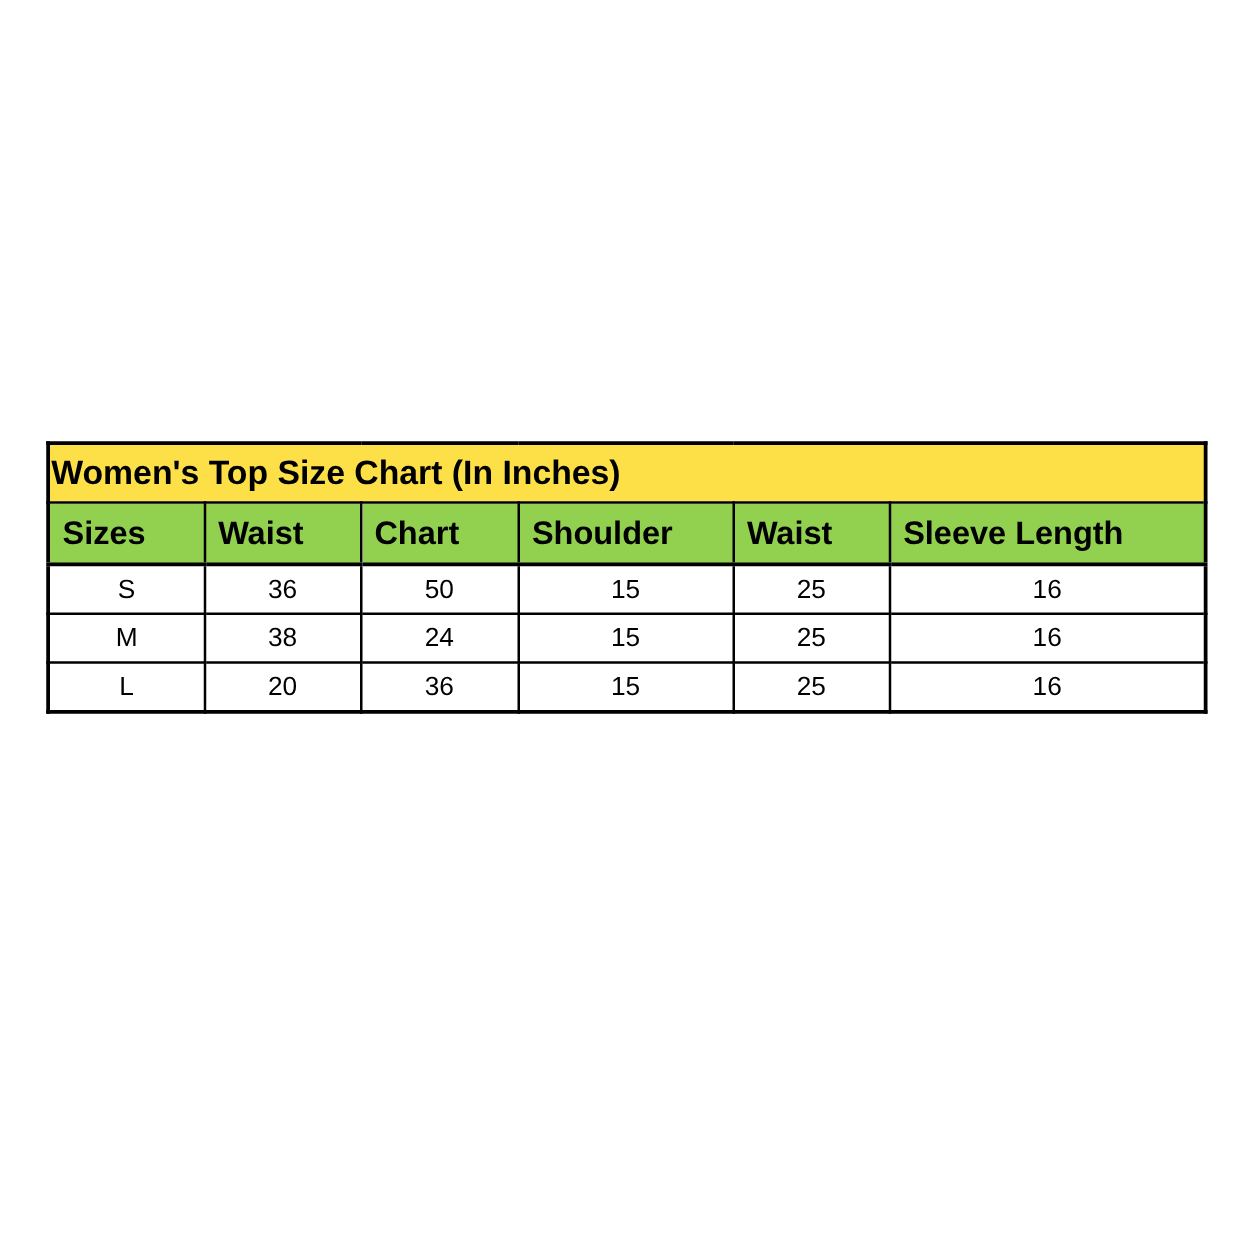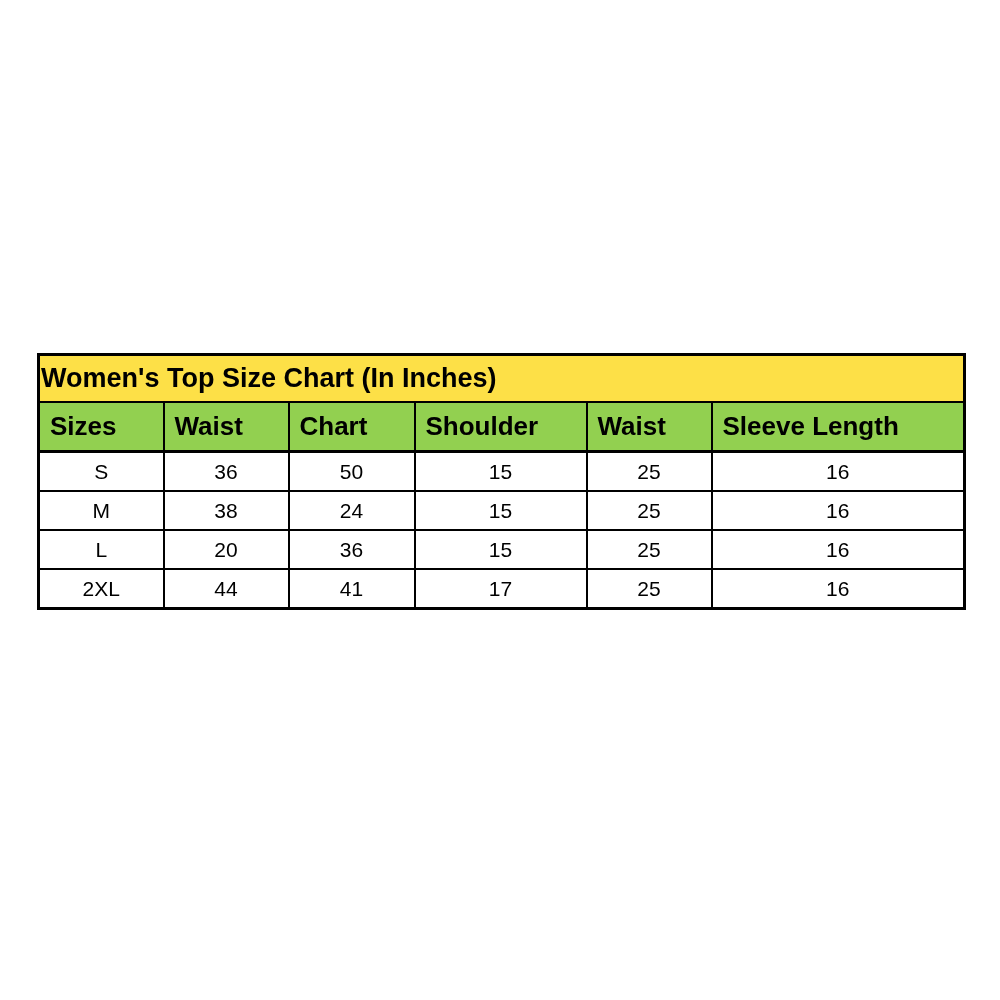--- a/index.html
+++ b/index.html
@@ -103,23 +103,15 @@
         <td>16</td>
       </tr>
       <tr>
         <td>L</td>
         <td>20</td>
         <td>36</td>
         <td>15</td>
         <td>25</td>
         <td>16</td>
       </tr>
-      <tr>
-        <td>2XL</td>
-        <td>44</td>
-        <td>41</td>
-        <td>17</td>
-        <td>25</td>
-        <td>16</td>
-      </tr>
     </tbody>
   </table>
 </div>
 
 </body></html>

